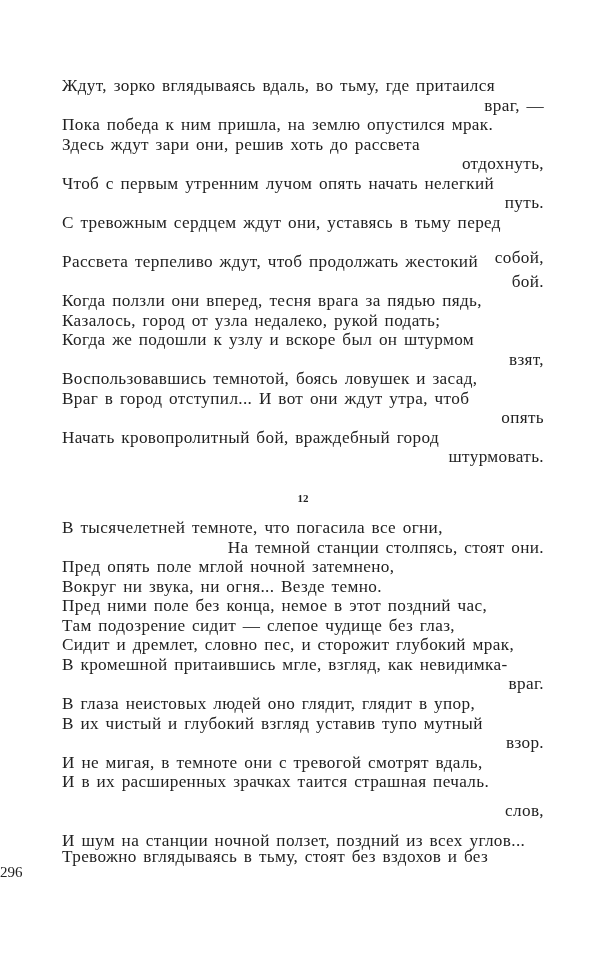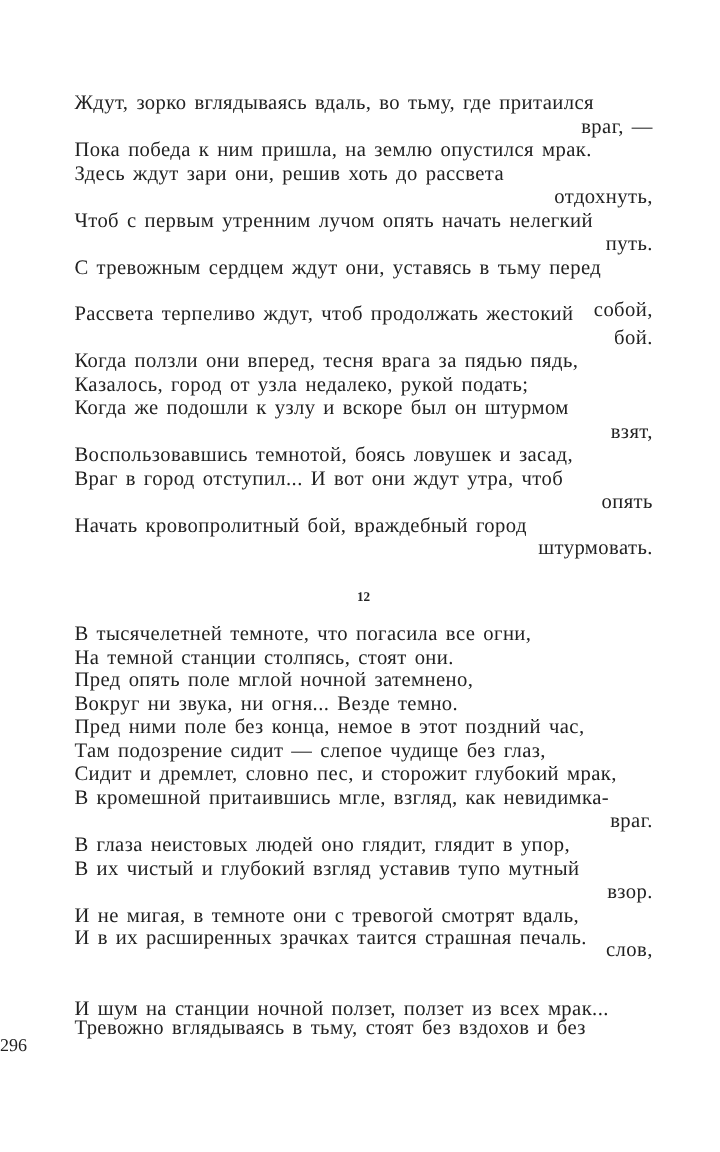--- a/index.html
+++ b/index.html
@@ -45,31 +45,31 @@
       <div class="line cont" style="top: 349.7px;">взят,</div>
       <div class="line" style="top: 369.25px;">Воспользовавшись темнотой, боясь ловушек и засад,</div>
       <div class="line" style="top: 388.8px;">Враг в город отступил... И вот они ждут утра, чтоб</div>
       <div class="line cont" style="top: 408.35px;">опять</div>
       <div class="line" style="top: 427.9px;">Начать кровопролитный бой, враждебный город</div>
       <div class="line cont" style="top: 447.45px;">штурмовать.</div>
     </div>
   <div class="section-num" style="top:492px;">12</div>
   <div id="stanza2">
       <div class="line" style="top: 518px;">В тысячелетней темноте, что погасила все огни,</div>
-      <div class="line" style="top: 537.55px;">На темной станции столпясь, стоят они.</div>
+      <div class="line" style="top: 537.55px; text-align: right;">На темной станции столпясь, стоят они.</div>
       <div class="line" style="top: 557.1px;">Пред опять поле мглой ночной затемнено,</div>
       <div class="line" style="top: 576.65px;">Вокруг ни звука, ни огня... Везде темно.</div>
       <div class="line" style="top: 596.2px;">Пред ними поле без конца, немое в этот поздний час,</div>
       <div class="line" style="top: 615.75px;">Там подозрение сидит — слепое чудище без глаз,</div>
       <div class="line" style="top: 635.3px;">Сидит и дремлет, словно пес, и сторожит глубокий мрак,</div>
       <div class="line" style="top: 654.85px;">В кромешной притаившись мгле, взгляд, как невидимка-</div>
       <div class="line cont" style="top: 674.4px;">враг.</div>
       <div class="line" style="top: 693.95px;">В глаза неистовых людей оно глядит, глядит в упор,</div>
       <div class="line" style="top: 713.5px;">В их чистый и глубокий взгляд уставив тупо мутный</div>
       <div class="line cont" style="top: 733.05px;">взор.</div>
       <div class="line" style="top: 752.6px;">И не мигая, в темноте они с тревогой смотрят вдаль,</div>
       <div class="line" style="top: 772.15px;">И в их расширенных зрачках таится страшная печаль.</div>
       <div class="line" style="top: 813px; margin-top: 34px;">Тревожно вглядываясь в тьму, стоят без вздохов и без</div>
-      <div class="line cont" style="top: 782px;">слов,</div>
-      <div class="line" style="top: 830.8px;">И шум на станции ночной ползет, ползет из всех мрак...</div>
+      <div class="line cont" style="top: 801px;">слов,</div>
+      <div class="line" style="top: 830.8px;">И шум на станции ночной ползет, поздний из всех углов...</div>
     </div>
 </div>
 <div class="page-num">296</div>
 
 </body></html>

